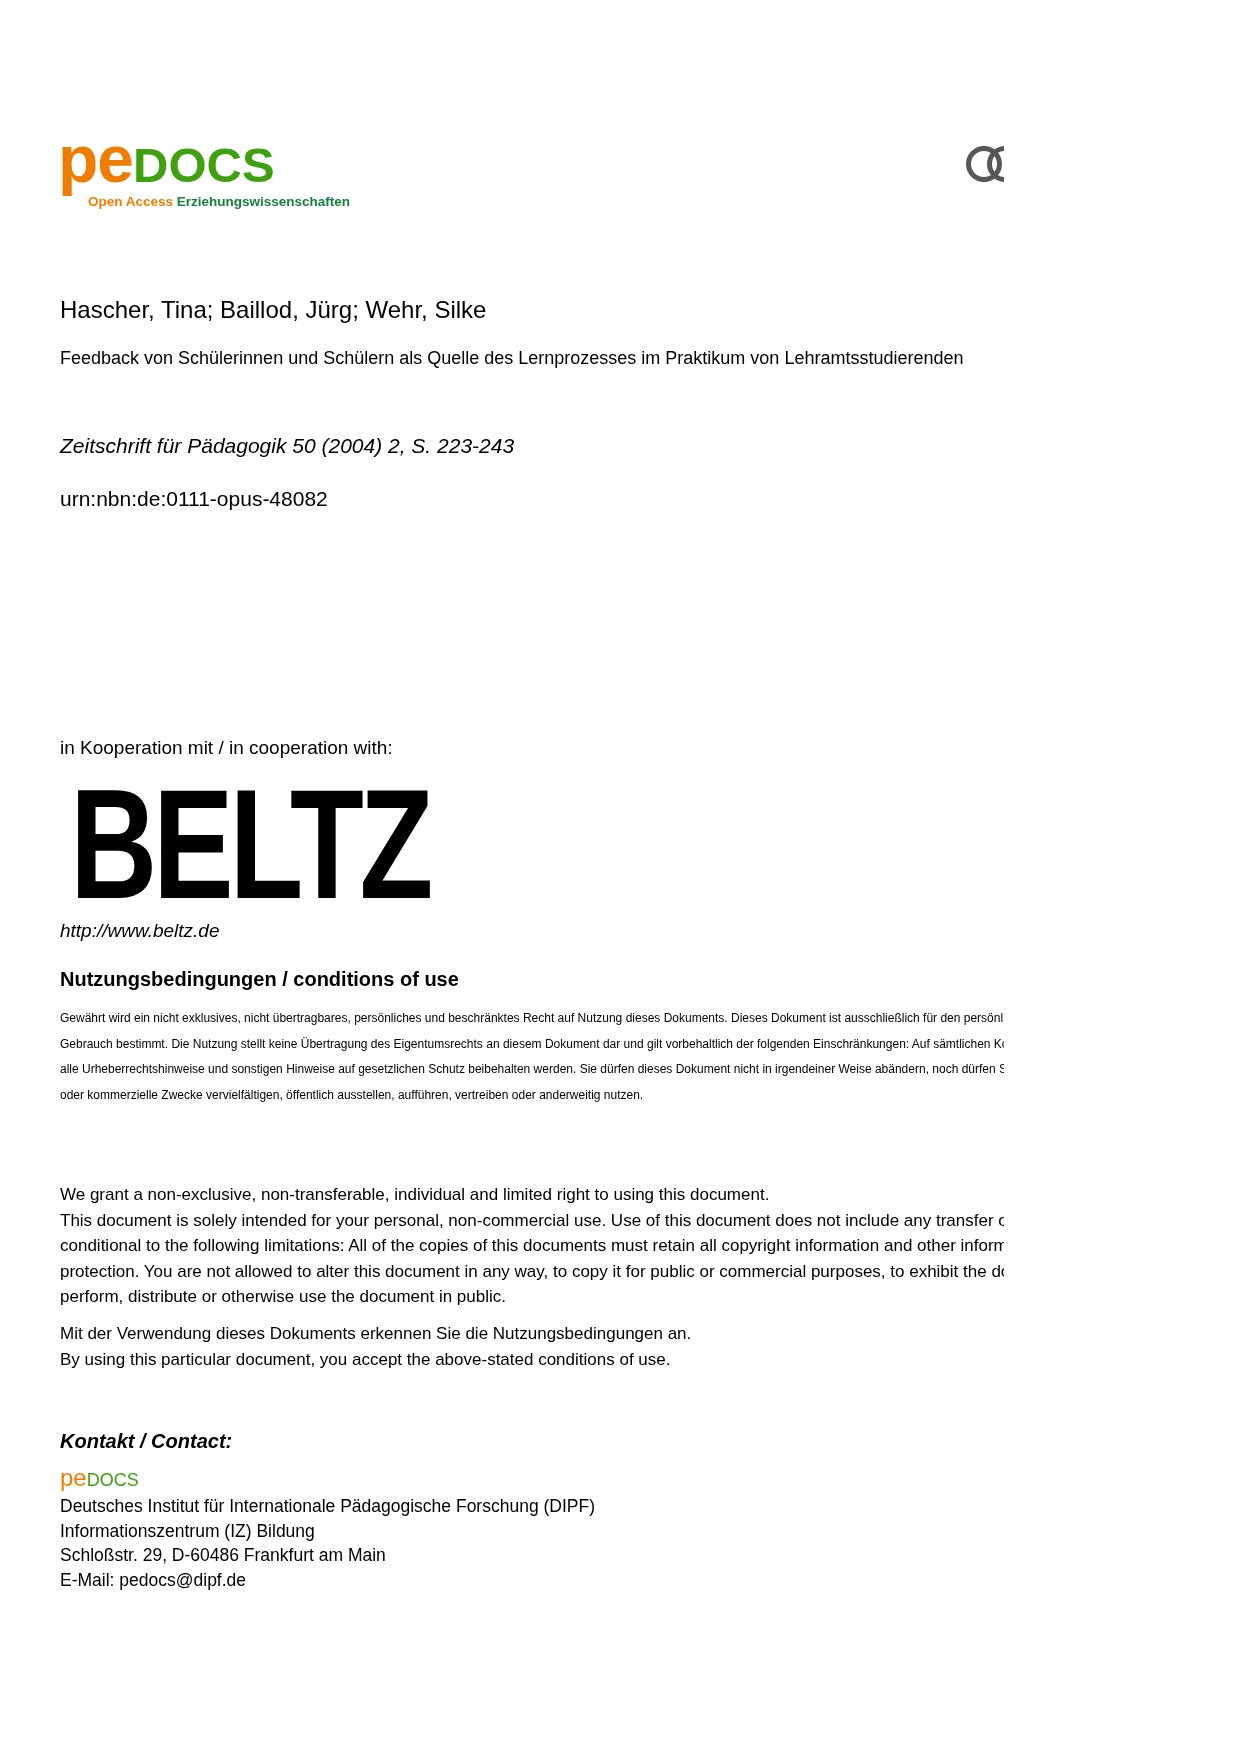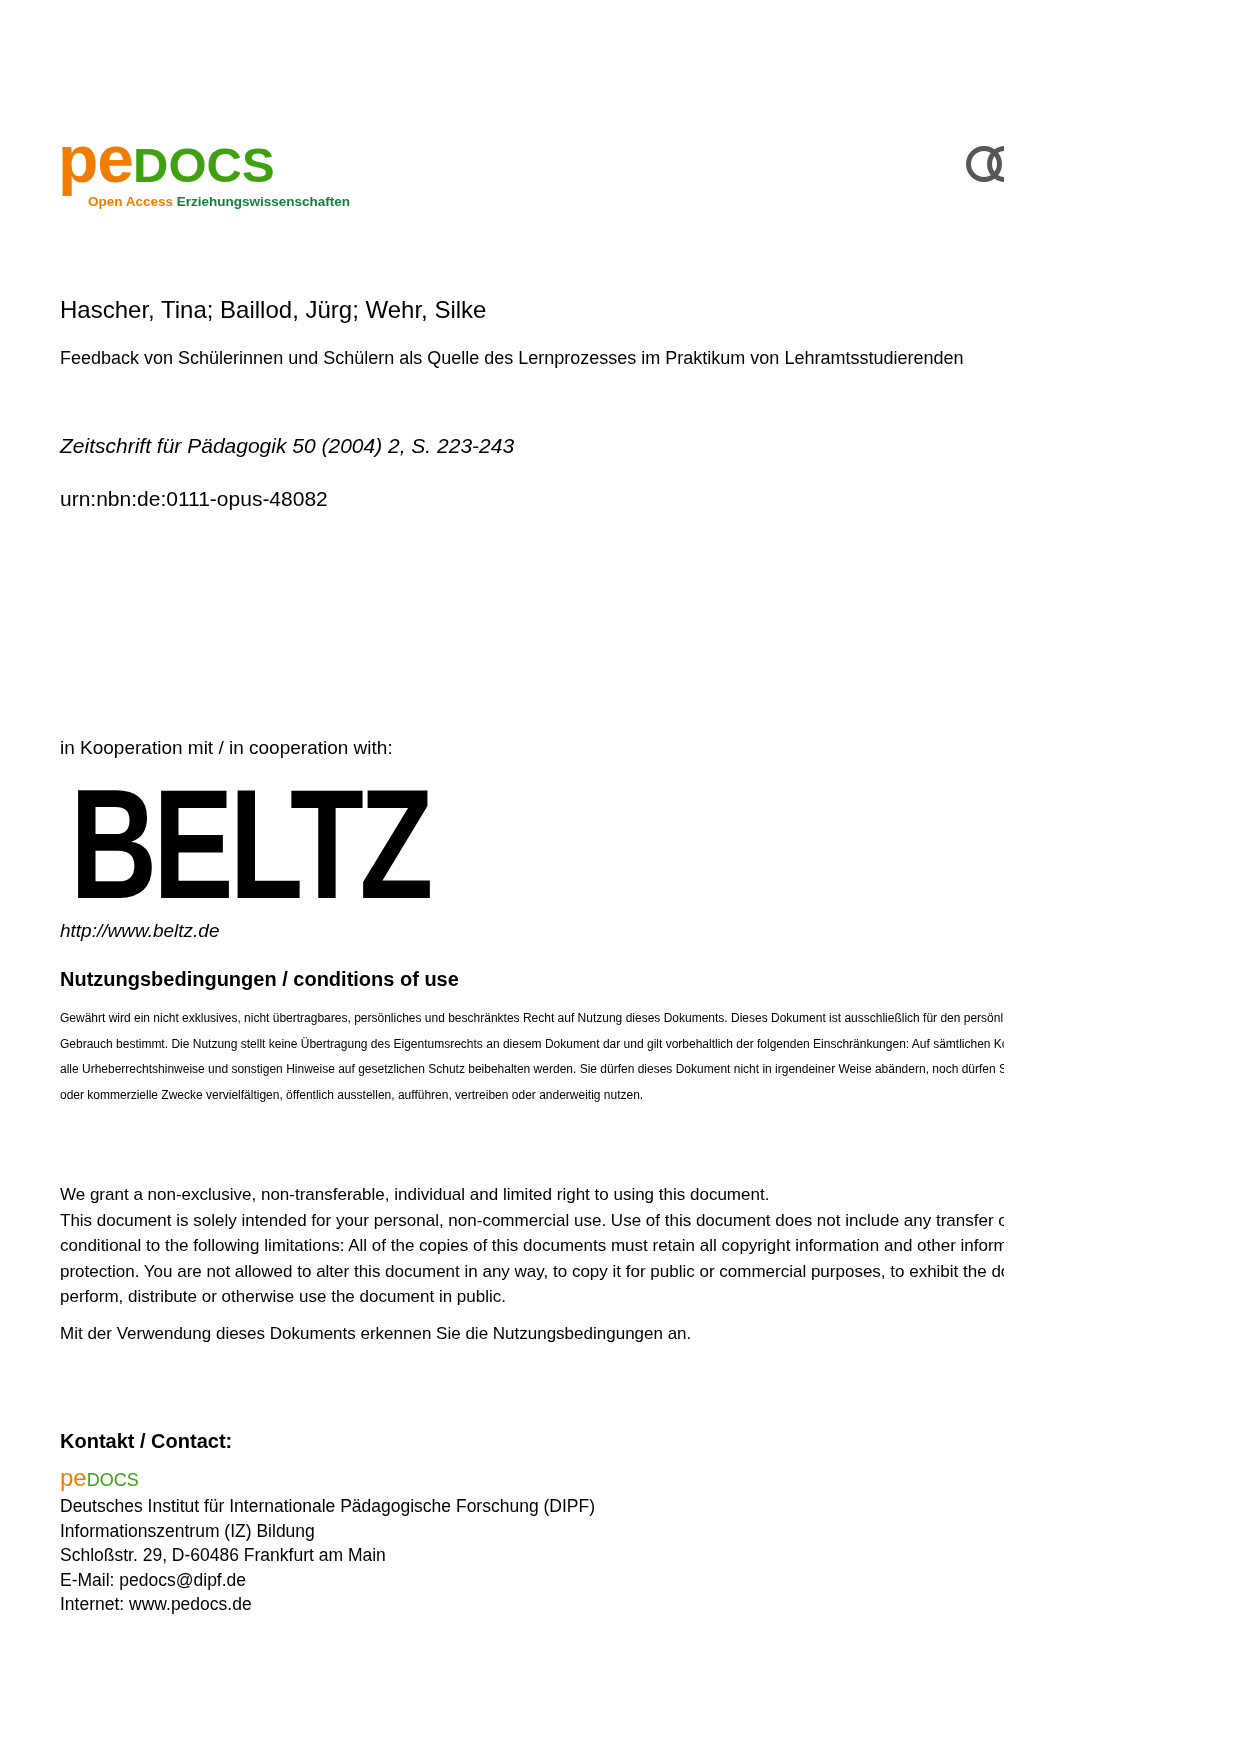--- a/index.html
+++ b/index.html
@@ -46,21 +46,21 @@
   }
   .beltz-url { position:absolute; left:60px; top:920px; font-size:19px; font-style:italic; }
 
   
   .terms-heading { position:absolute; left:60px; top:968px; font-size:20px; font-weight:bold; }
   .terms-de { position:absolute; left:60px; top:1006px; width:1132px; font-size:12px; line-height:25.7px; }
   .terms-en { position:absolute; left:60px; top:1182px; width:1132px; font-size:17px; line-height:25.5px; }
   .accept   { position:absolute; left:60px; top:1321px; width:1132px; font-size:17px; line-height:25.5px; }
 
   
-  .contact-heading { position:absolute; left:60px; top:1430px; font-size:20px; font-weight:bold; }
+  .contact-heading { position:absolute; left:60px; top:1430px; font-size:20px; font-weight:bold;font-style:italic; }
   .contact-word { position:absolute; left:60px; top:1466px; display:flex; align-items:baseline; line-height:1; }
   .contact-pe   { font-size:24px; color:#F07D00; }
   .contact-docs { font-size:18px; color:#3FA110; }
   .address { position:absolute; left:60px; top:1494px; font-size:17.5px; line-height:24.5px; }
 </style>
 </head>
 <body>
 
 <div class="page">
 
@@ -92,28 +92,28 @@
   <div class="beltz-url">http://www.beltz.de</div>
 
   <div class="terms-heading">Nutzungsbedingungen / conditions of use</div>
   <div class="terms-de">Gewährt wird ein nicht exklusives, nicht übertragbares, persönliches und beschränktes Recht auf Nutzung dieses Dokuments. Dieses Dokument ist ausschließlich für den persönlichen, nicht-kommerziellen Gebrauch bestimmt. Die Nutzung stellt keine Übertragung des Eigentumsrechts an diesem Dokument dar und gilt vorbehaltlich der folgenden Einschränkungen: Auf sämtlichen Kopien dieses Dokuments müssen alle Urheberrechtshinweise und sonstigen Hinweise auf gesetzlichen Schutz beibehalten werden. Sie dürfen dieses Dokument nicht in irgendeiner Weise abändern, noch dürfen Sie dieses Dokument für öffentliche oder kommerzielle Zwecke vervielfältigen, öffentlich ausstellen, aufführen, vertreiben oder anderweitig nutzen.</div>
   <div class="terms-en">
     <div>We grant a non-exclusive, non-transferable, individual and limited right to using this document.</div>
     <div>This document is solely intended for your personal, non-commercial use. Use of this document does not include any transfer of property rights and it is conditional to the following limitations: All of the copies of this documents must retain all copyright information and other information regarding legal protection. You are not allowed to alter this document in any way, to copy it for public or commercial purposes, to exhibit the document in public, to perform, distribute or otherwise use the document in public.</div>
   </div>
   <div class="accept">
     <div>Mit der Verwendung dieses Dokuments erkennen Sie die Nutzungsbedingungen an.</div>
+    <div>By using this particular document, you accept the above-stated conditions of use.</div>
   </div>
 
   <div class="contact-heading">Kontakt / Contact:</div>
   <div class="contact-word">
     <span class="contact-pe">pe</span>
       <span class="contact-docs">DOCS</span>
   </div>
   <div class="address">
     <div>Deutsches Institut für Internationale Pädagogische Forschung (DIPF)</div>
     <div>Informationszentrum (IZ) Bildung</div>
     <div>Schloßstr. 29, D-60486 Frankfurt am Main</div>
     <div>E-Mail: pedocs@dipf.de</div>
-    <div>Internet: www.pedocs.de</div>
   </div>
 
 </div>
 
 </body></html>

